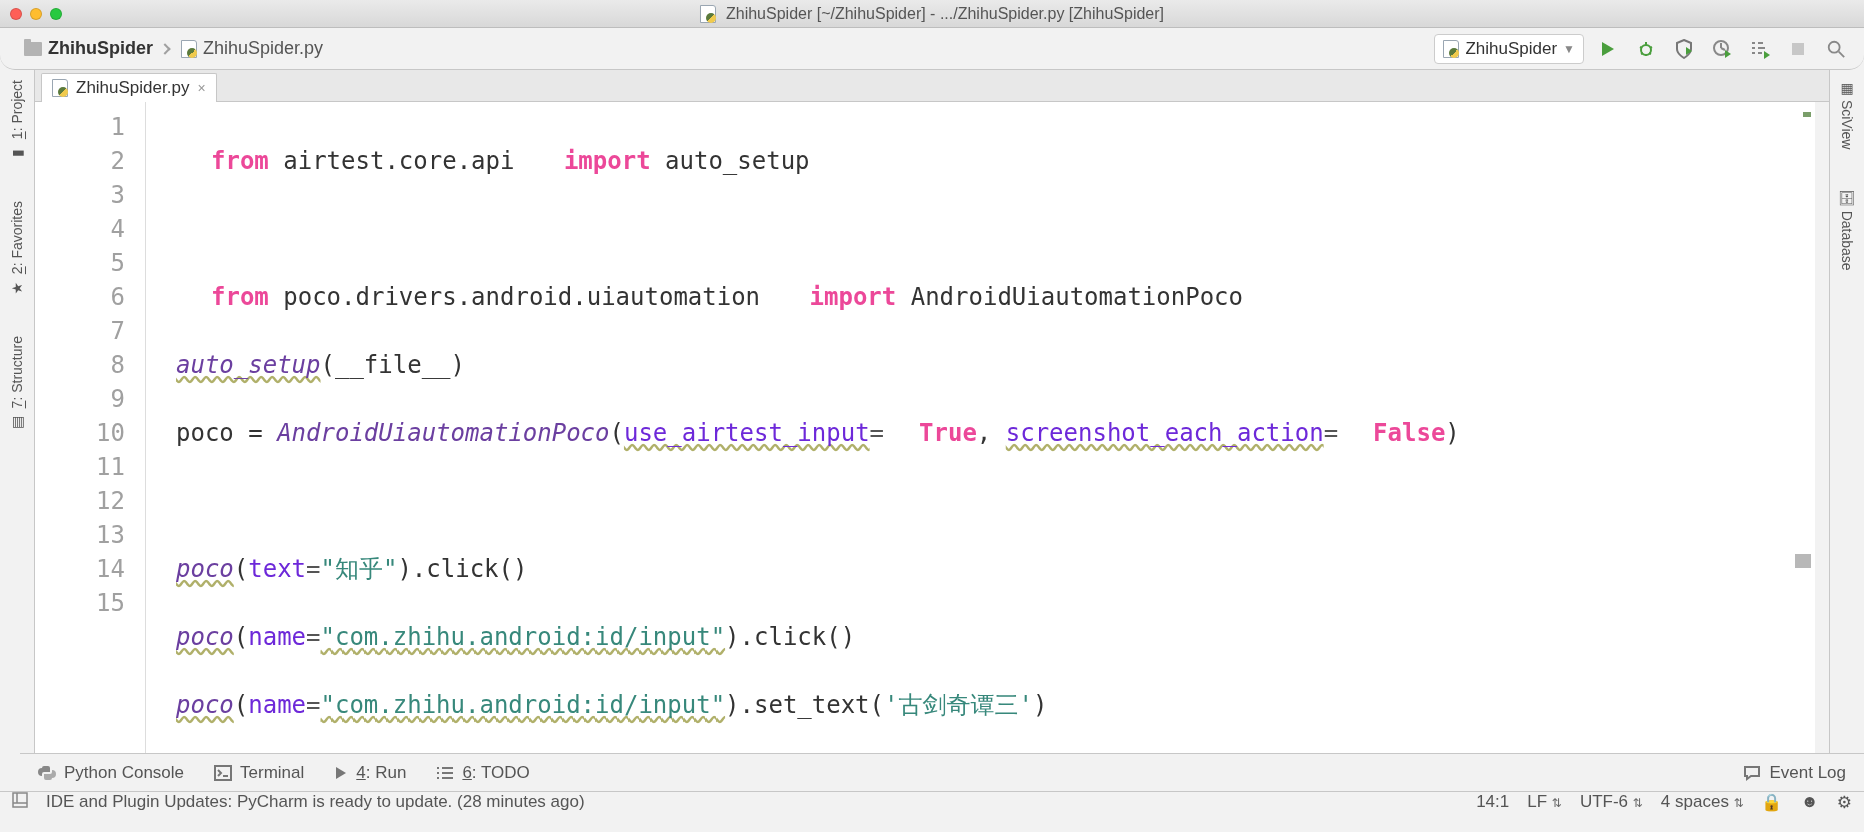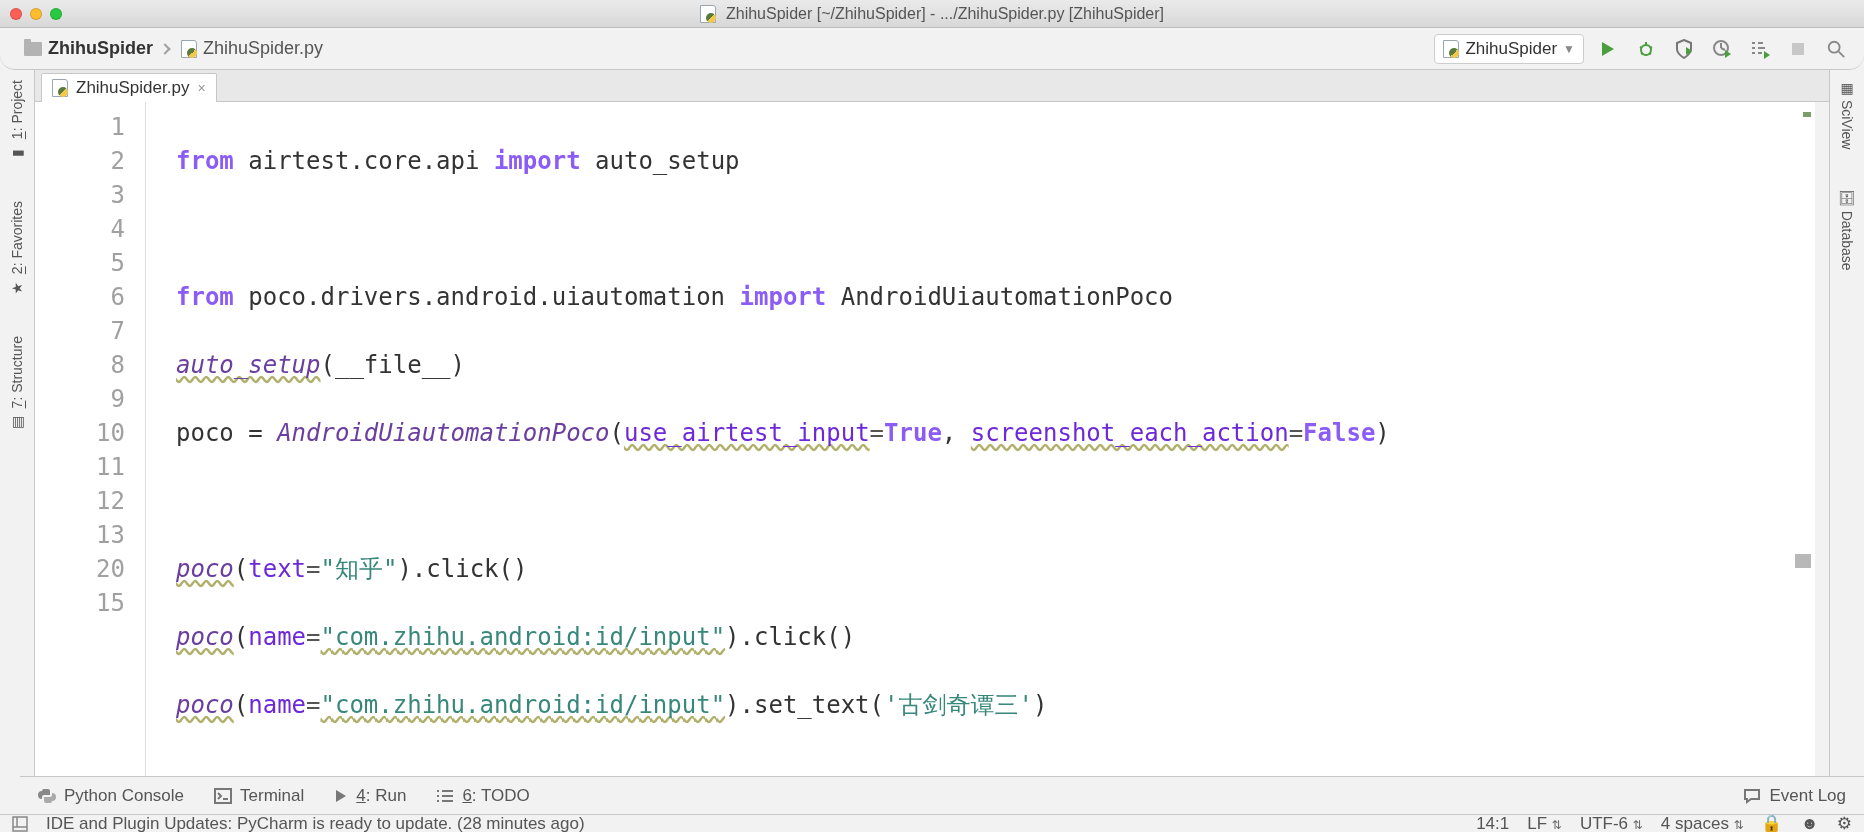--- a/index.html
+++ b/index.html
@@ -41,33 +41,33 @@
 
 .editor { flex:1; display:flex; background:#fff; position:relative; overflow:hidden; }
 .gutter { width: 110px; background:#fff; text-align:right; padding: 8px 20px 8px 0; color:#a0a0a0; font-family: Menlo, Consolas, monospace; font-size:24px; line-height:34px; border-right: none; }
 .hairline { width:1px; background:#ddd; }
 .code { flex:1; padding: 8px 0 8px 30px; font-family: Menlo, Consolas, monospace; font-size:24px; line-height:34px; white-space:pre; position:relative; }
 .code-line { height:34px; }
 .marker-col { position:absolute; right:0; top:0; width:14px; height:100%; background:transparent; }
 .mark { position:absolute; right:4px; width:8px; height:5px; background:#c8b76a; }
 .lane { width:14px; background:#f2f2f2; }
 
-.kw { color:#8b5cf6; font-weight:600; }
+.kw { color:#ec4899; font-weight:600;margin-left:35px; }
 .fn { color:#6b3fa0; font-style:italic; }
 .wv { text-decoration: underline wavy #b0b06a; text-decoration-skip-ink: none; text-underline-offset:3px; }
 .str { color:#37887b; }
 .eq { color:#555; }
 .param { color:#6d28d9; }
 
 .bottombar { height:38px; border-top:1px solid #c7c7c7; background:#f2f2f2; display:flex; align-items:center; padding:0 18px; gap:30px; font-size:17px; color:#555;margin-left:20px; }
 .bottombar .bi { display:flex; align-items:center; gap:8px; cursor:pointer; }
 .bottombar .spacer { flex:1; }
 .underline-key { text-decoration: underline; }
 
-.statusbar { height:18px; border-top:1px solid #c7c7c7; background:#f2f2f2; display:flex; align-items:center; padding:0 12px; gap:18px; font-size:17px; color:#555; }
+.statusbar { height:41px; border-top:1px solid #c7c7c7; background:#f2f2f2; display:flex; padding:0 12px; gap:18px; font-size:17px; color:#555; }
 .statusbar .spacer { flex:1; }
 .upd { font-size:12px; color:#666; }
 svg { display:block; }
 </style>
 </head>
 <body>
 
 <div class="titlebar">
   <div class="traffic">
     <div class="dot red"></div>
@@ -176,21 +176,21 @@
           <div>4</div>
           <div>5</div>
           <div>6</div>
           <div>7</div>
           <div>8</div>
           <div>9</div>
           <div>10</div>
           <div>11</div>
           <div>12</div>
           <div>13</div>
-          <div>20</div>
+          <div>14</div>
           <div>15</div>
         </div>
       <div class="hairline"></div>
       <div class="code">
 <div class="code-line"><span class="kw">from</span><span> airtest.core.api </span><span class="kw">import</span><span> auto_setup</span></div>
 <div class="code-line"></div>
 <div class="code-line"><span class="kw">from</span><span> poco.drivers.android.uiautomation </span><span class="kw">import</span><span> AndroidUiautomationPoco</span></div>
 <div class="code-line"><span class="fn wv">auto_setup</span><span>(__file__)</span></div>
 <div class="code-line"><span>poco = </span><span class="fn">AndroidUiautomationPoco</span>(<span class="param wv">use_airtest_input</span><span class="eq">=</span><span class="kw">True</span><span>, </span><span class="param wv">screenshot_each_action</span><span class="eq">=</span><span class="kw">False</span><span>)</span></div>
 <div class="code-line"></div>

